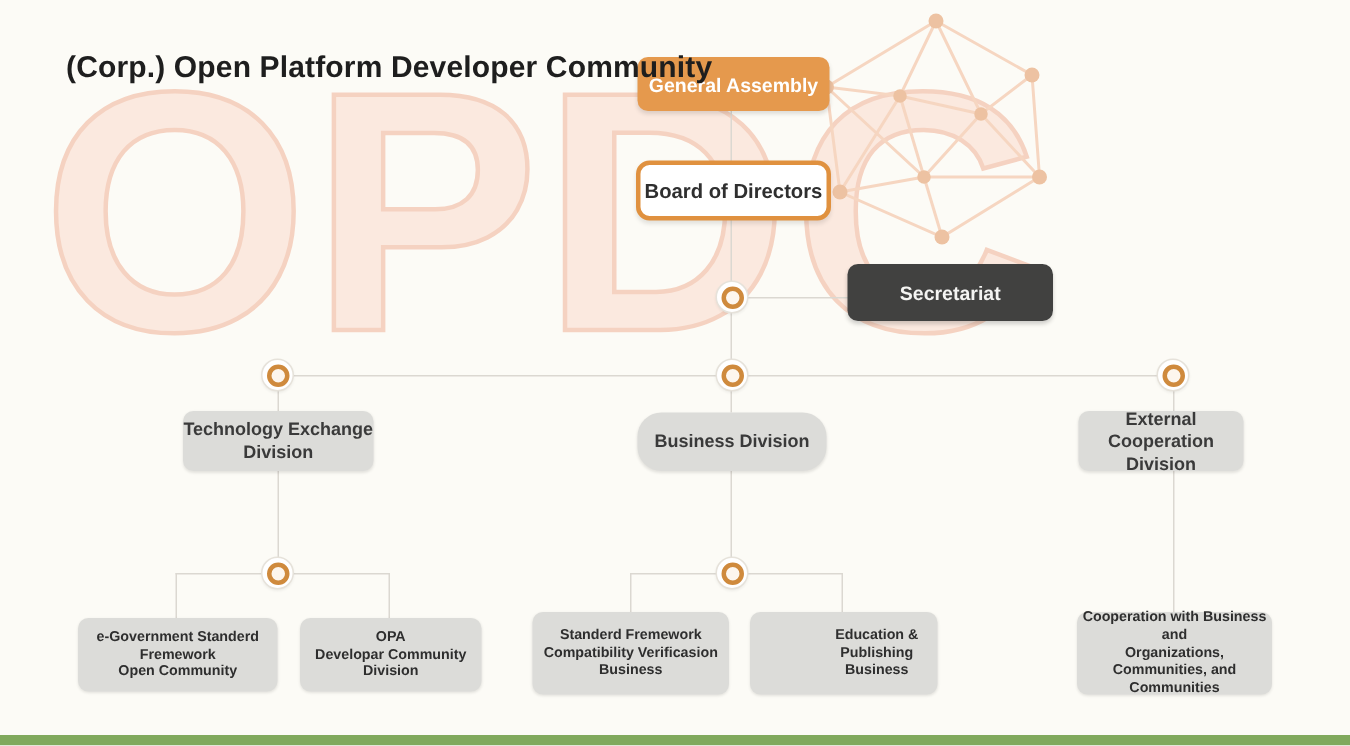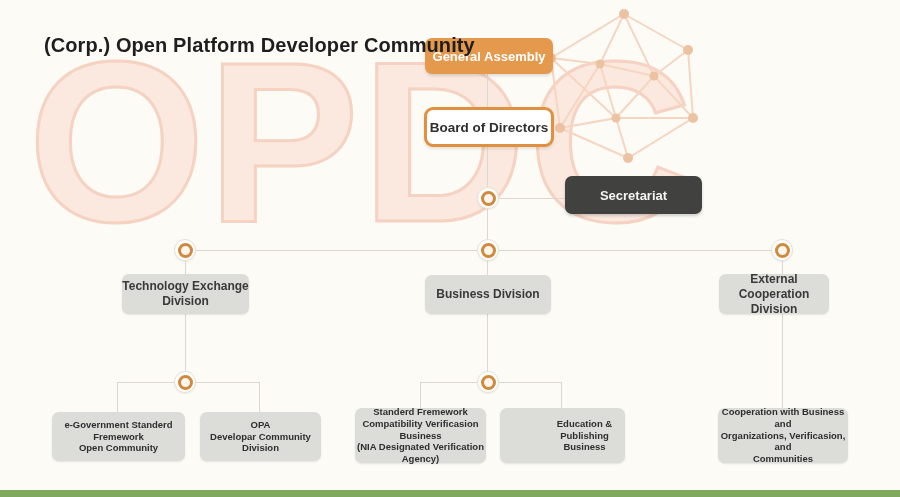--- a/index.html
+++ b/index.html
@@ -124,21 +124,21 @@
 
   <div class="box box-dark" style="left:565px; top:176px; width:137px; height:38px;">
     <span>Secretariat</span>
   </div>
 
   <div class="box box-gray" style="left:122px; top:274px; width:127px; height:40px;">
     <span>Technology Exchange</span>
     <span>Division</span>
   </div>
 
-  <div class="box box-gray" style="left:425px; top:275px; width:126px; height:39px;">
+  <div class="box box-gray" style="left:425px; top:275px; width:126px; height:39px;border-radius:16px;">
     <span>Business Division</span>
   </div>
 
   <div class="box box-gray" style="left:719px; top:274px; width:110px; height:40px;">
     <span>External Cooperation</span>
     <span>Division</span>
   </div>
 
   <div class="box box-gray-sm" style="left:52px; top:412px; width:133px; height:49px;">
     <span>e-Government Standerd Fremework</span>
@@ -146,28 +146,27 @@
   </div>
 
   <div class="box box-gray-sm" style="left:200px; top:412px; width:121px; height:49px;">
     <span>OPA</span>
     <span>Developar Community Division</span>
   </div>
 
   <div class="box box-gray-sm" style="left:355px; top:408px; width:131px; height:55px;">
     <span>Standerd Fremework</span>
     <span>Compatibility Verificasion Business</span>
-    <span>(NIA Designated Verification Agency)</span>
   </div>
 
   <div class="box box-gray-sm" style="left:500px; top:408px; width:125px; height:55px;padding-left:44px;">
     <span>Education &amp; Publishing Business</span>
   </div>
 
   <div class="box box-gray-sm" style="left:718px; top:408px; width:130px; height:55px;">
     <span>Cooperation with Business and</span>
-    <span>Organizations, Verificasion, and</span>
+    <span>Organizations, Communities, and</span>
     <span>Communities</span>
   </div>
 
   <div class="footer-bar"></div>
 
 </div>
 
 </body></html>

